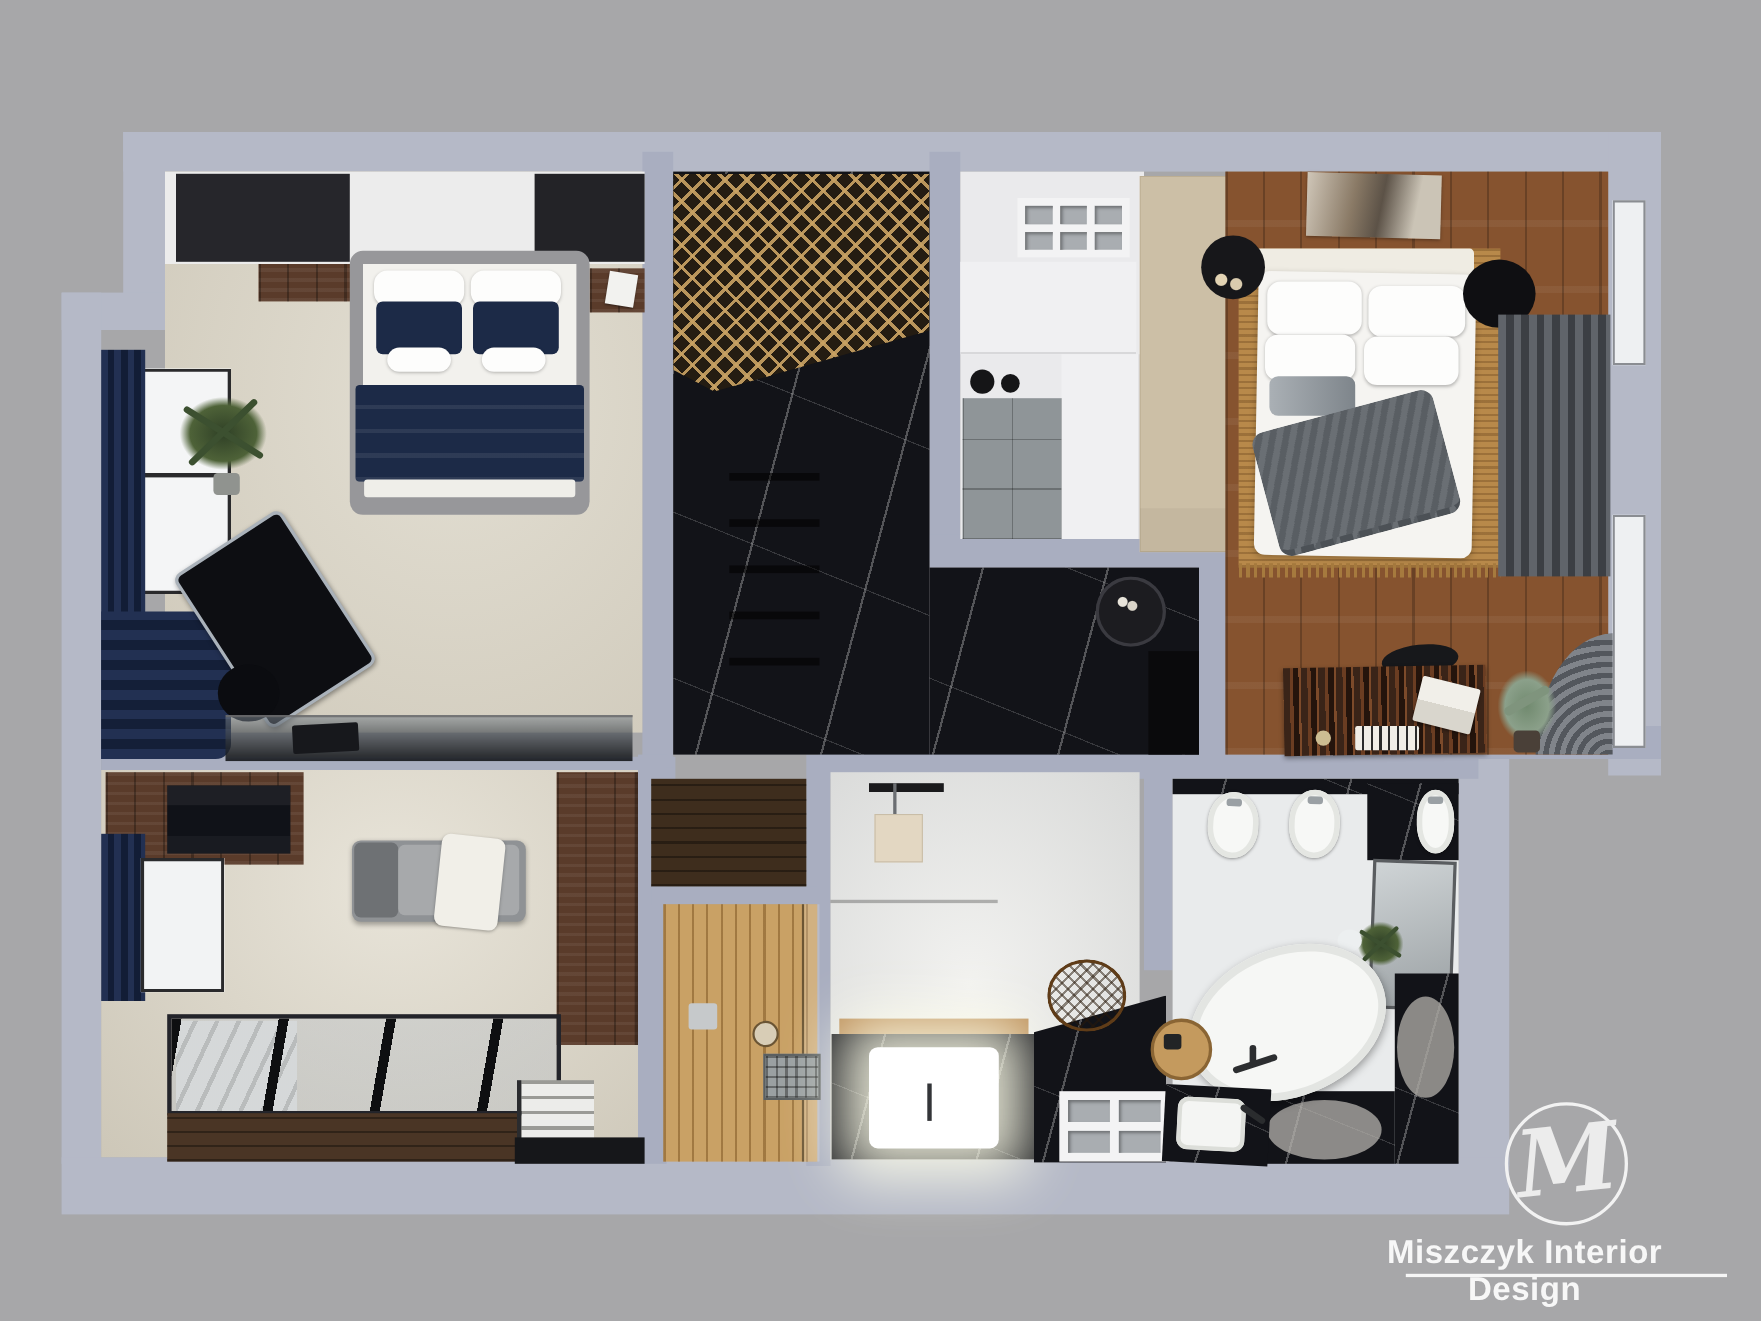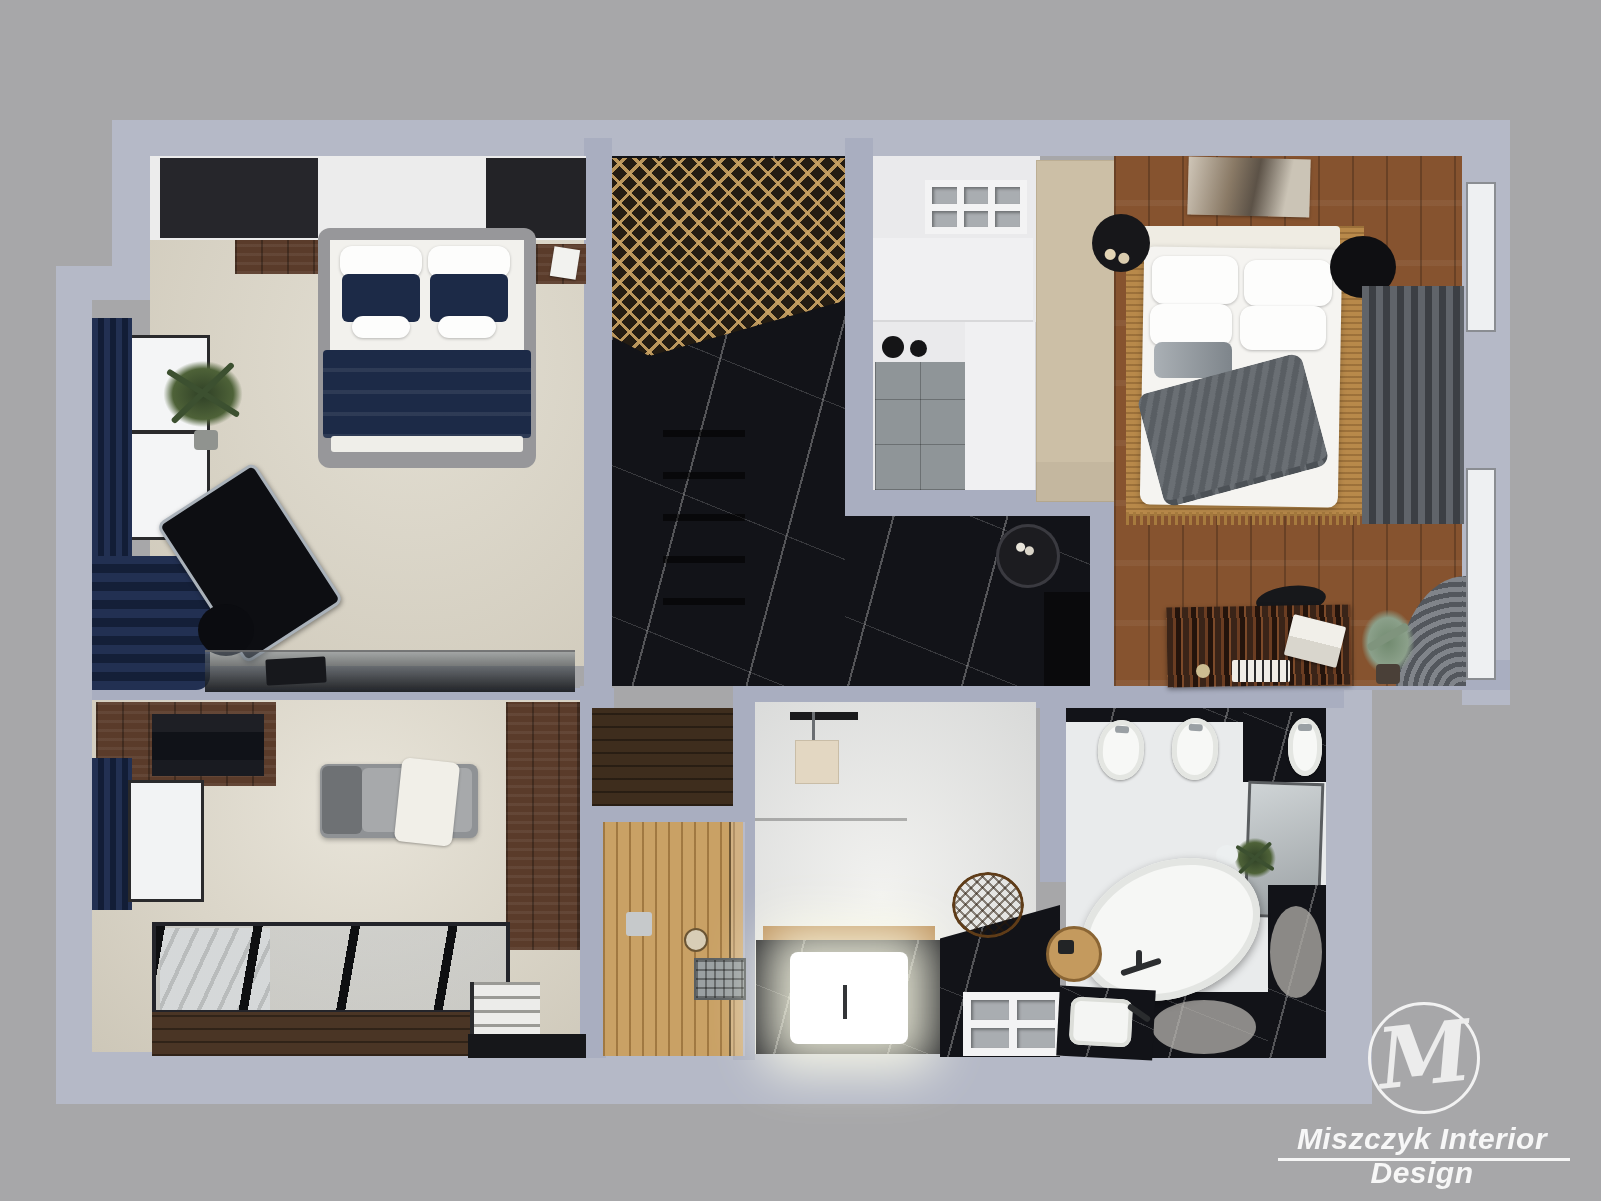--- a/index.html
+++ b/index.html
@@ -224,16 +224,16 @@
   <div class="abs" style="left:1136px;top:950px;width:6px;height:20px;background:#2c2e30;border-radius:3px;"></div>
   <div class="abs" style="left:1046px;top:926px;width:50px;height:50px;background:#c49a5e;border:3px solid #8a6534;border-radius:50%;"></div>
   <div class="abs" style="left:1058px;top:940px;width:16px;height:14px;background:#222426;border-radius:3px;"></div>
   <div class="abs marble" style="left:1058px;top:988px;width:96px;height:70px;transform:rotate(3deg);"></div>
   <div class="abs" style="left:1070px;top:998px;width:62px;height:48px;background:#f4f5f3;border-radius:10px;transform:rotate(3deg);box-shadow:inset 0 0 0 4px #dcded9;"></div>
   <div class="abs" style="left:1126px;top:1010px;width:26px;height:6px;background:#2a2c2e;transform:rotate(35deg);border-radius:3px;"></div>
 
   <div class="abs logo-circle" style="left:1368px;top:1002px;width:106px;height:106px;font-size:84px;">
     <span style="transform:rotate(-6deg);display:block;margin-top:-8px;">M</span>
   </div>
-  <div class="abs brandtxt" style="left:1252px;top:1122px;width:340px;font-size:30px;font-weight:600;letter-spacing:.5px;font-style:italic;">Miszczyk Interior Design</div>
+  <div class="abs brandtxt" style="left:1216px;top:1122px;width:340px;font-size:30px;font-weight:600;letter-spacing:.5px;">Miszczyk Interior Design</div>
   <div class="abs" style="left:1278px;top:1158px;width:292px;height:3px;background:#f6f6f6;"></div>
 
 </div>
 
 </body></html>

